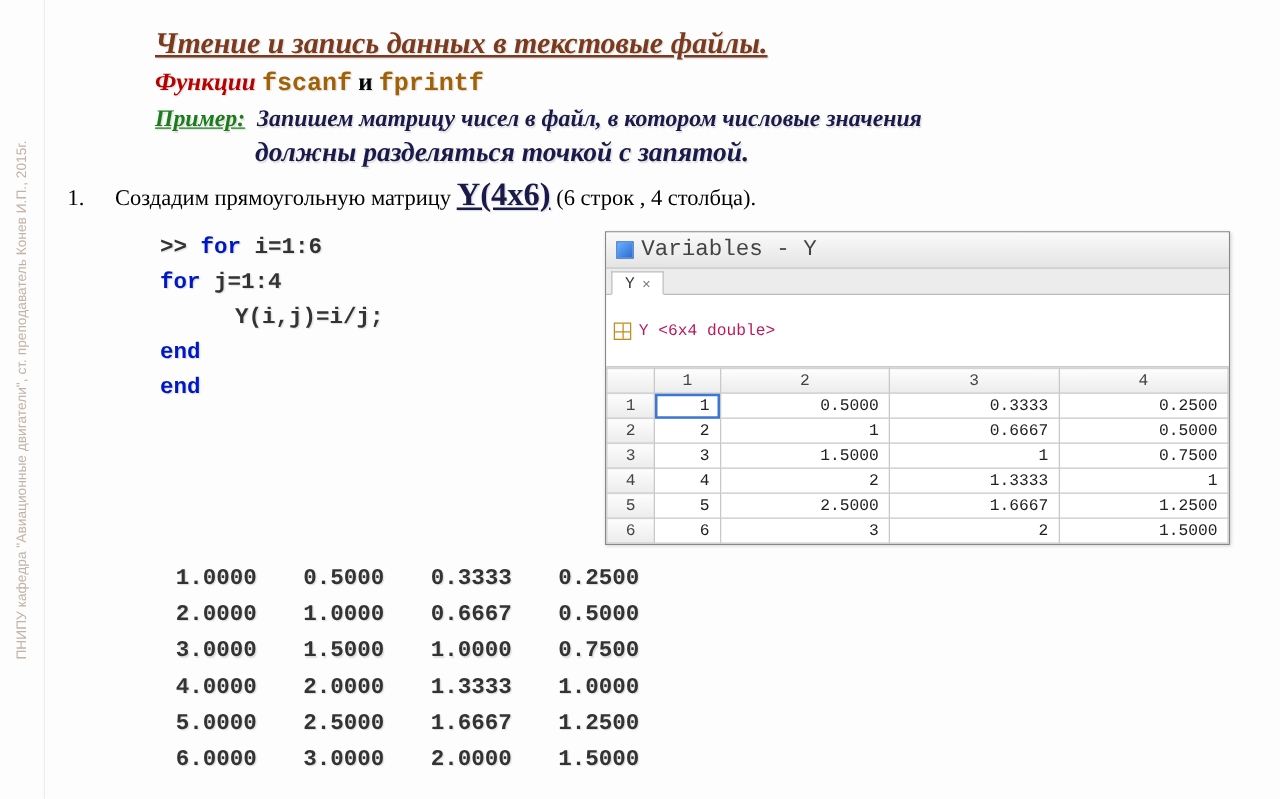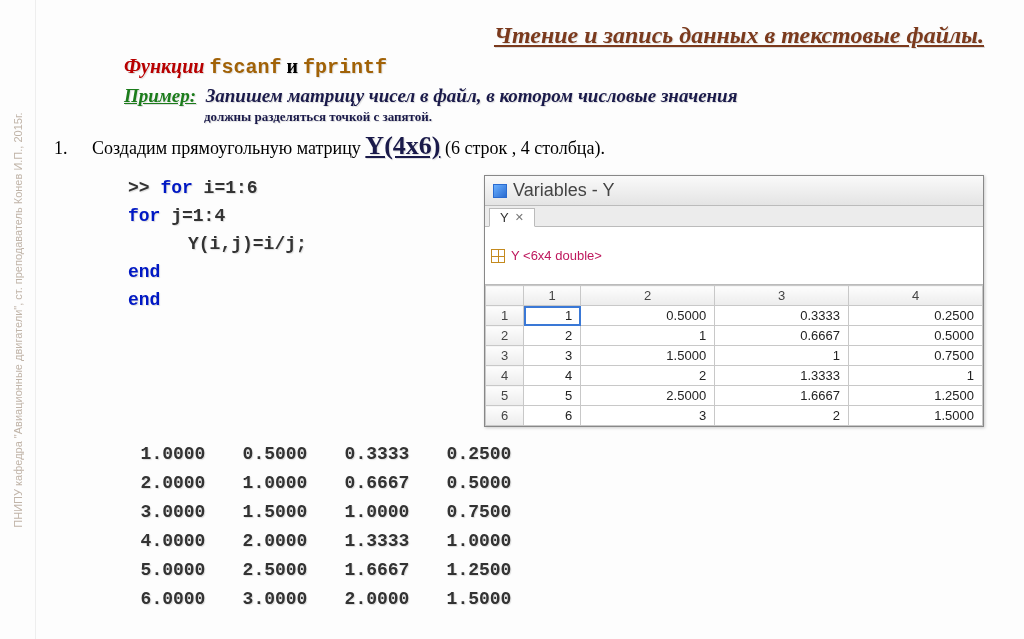--- a/index.html
+++ b/index.html
@@ -36,21 +36,20 @@
     padding: 22px 40px 0 80px;
   }
   .title {
     color: #7b3a1d;
     font-weight: bold;
     font-size: 24px;
     text-decoration: underline;
     font-style: italic;
     margin-bottom: 6px;
     text-shadow: 1px 1px 1px #ddd;
-    text-align: right;
   }
   .functions-line {
     font-size: 20px;
     margin-bottom: 6px;
     text-shadow: 1px 1px 1px #ddd;
   }
   .functions-label {
     color: #b80000;
     font-weight: bold;
     font-style: italic;
@@ -71,22 +70,23 @@
     text-shadow: 1px 1px 1px #ddd;
   }
   .example-label {
     color: #1b7c1b;
     text-decoration: underline;
   }
   .example-text {
     color: #1a1a4a;
     padding-left: 80px;
     display: block;
-    font-size: 13px;
-    font-weight: bold;
+    font-size: 22px;
+    font-weight: bold;
+    font-style: italic;
     text-shadow: 1px 1px 1px #ddd;
     margin-top: -2px;
     margin-bottom: 6px;
   }
   .step-line {
     font-size: 18px;
     margin-bottom: 14px;
     margin-left: -70px;
   }
   .step-num { margin-right: 20px; }
@@ -129,21 +129,21 @@
     padding: 0 26px 0 0;
     text-align: center;
     min-width: 100px;
   }
 
   
   .var-window {
     width: 540px;
     border: 1px solid #888;
     background: #f4f4f4;
-    font-family: Liberation Sans, sans-serif;
+    font-family: Liberation Mono, monospace;
     box-shadow: 1px 1px 3px rgba(0,0,0,0.2);
   }
   .var-title {
     background: linear-gradient(#fafafa,#e4e4e4);
     border-bottom: 1px solid #bbb;
     padding: 4px 8px;
     font-size: 18px;
     color: #444;
     display: flex;
     align-items: center;

